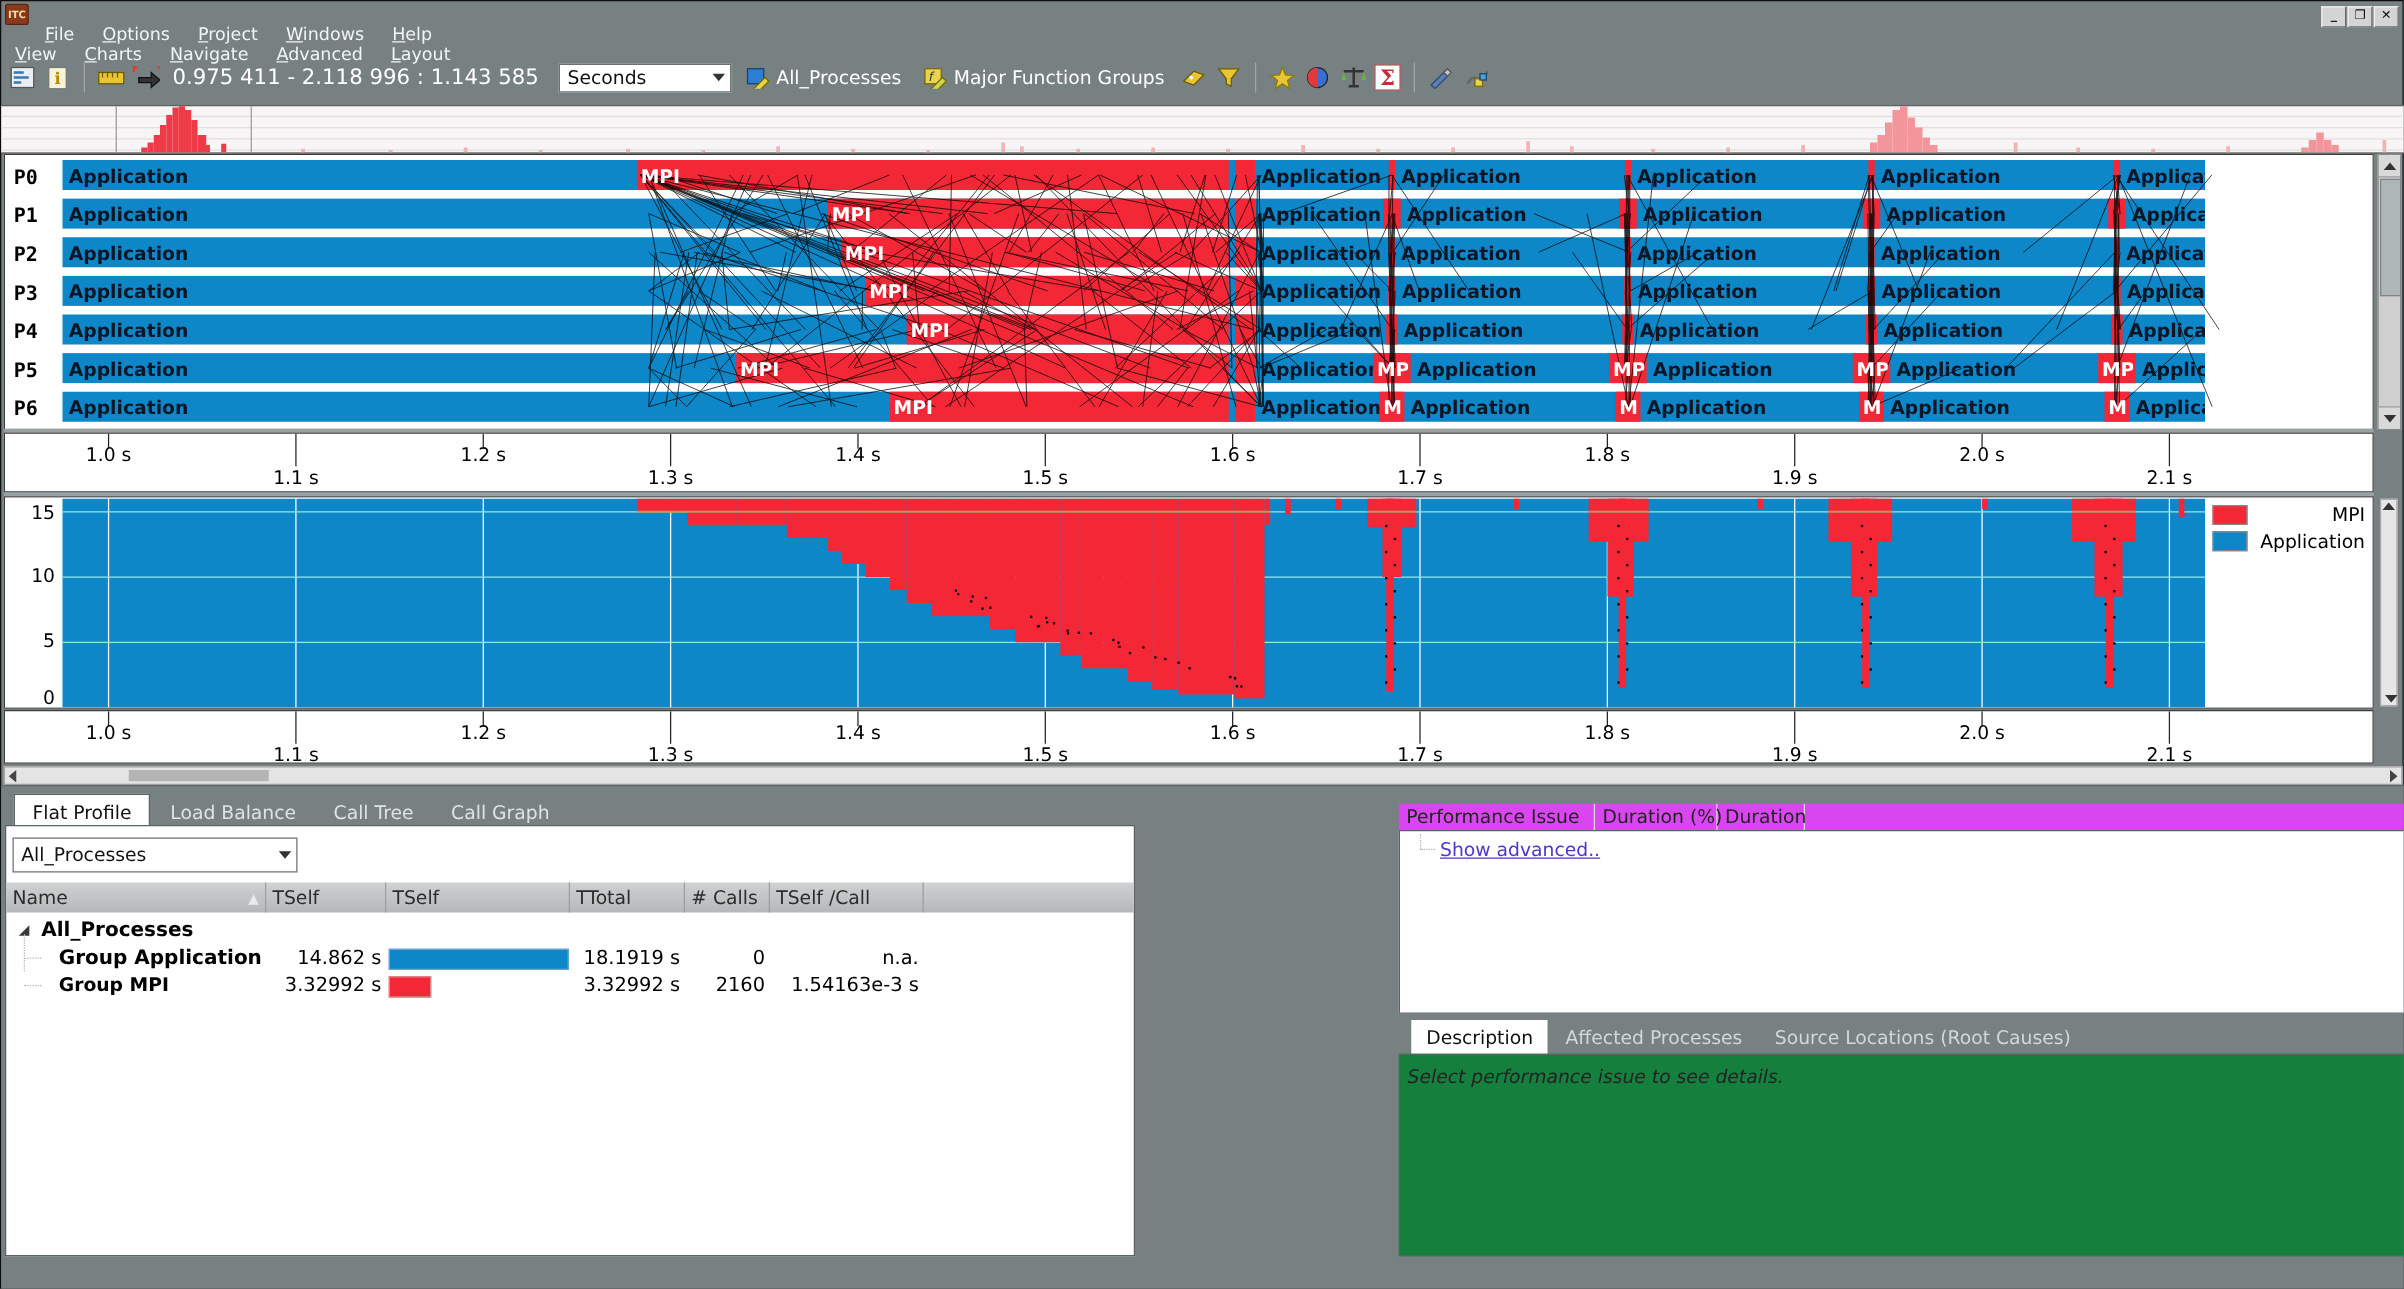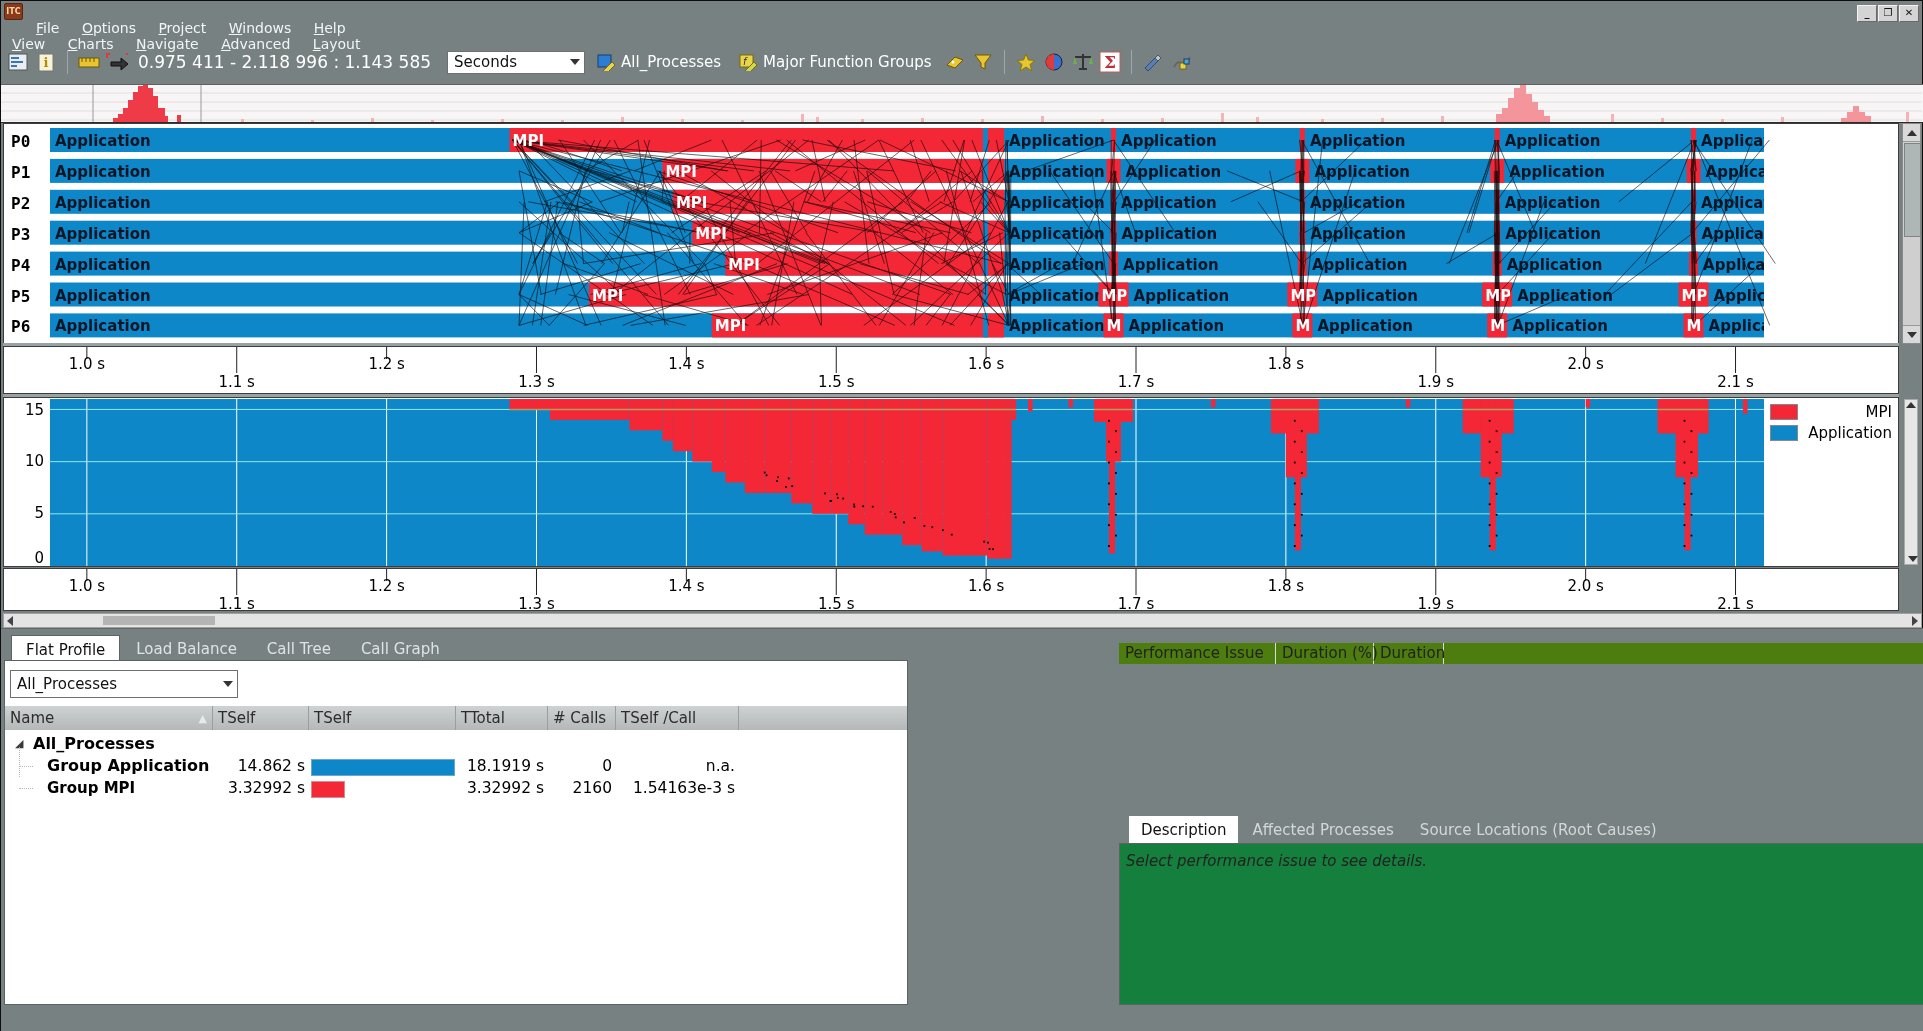--- a/index.html
+++ b/index.html
@@ -40,38 +40,38 @@
   .hsplit{left:2px;width:1896px;height:3px;background:#9aa3a3;}
   
   .vsb{width:19px;background:#cfcfcf;border:1px solid #8a8a8a;box-sizing:border-box;}
   .sbbtn{width:100%;height:17px;background:#d9d9d9;border-bottom:1px solid #9a9a9a;display:flex;align-items:center;justify-content:center;}
   .sbbtn.bottom{border-top:1px solid #9a9a9a;border-bottom:none;position:absolute;bottom:0;}
   .sbthumb{position:absolute;left:1px;width:15px;background:#aeb6b6;border:1px solid #7d8585;}
   #hsb{top:612px;left:2px;width:1919px;height:15px;background:#e4e4e4;border:1px solid #a0a0a0;box-sizing:border-box;}
   #hsb .thumb{position:absolute;top:2px;left:99px;width:112px;height:9px;background:#b4b4b4;}
   
   #bottom{top:627px;left:0;width:1923px;height:404px;background:#778181;border-top:1px solid #5e6868;}
-  .tabrow{display:flex;gap:2px;font-size:15px;}
+  .tabrow{display:flex;gap:2px;font-size:15px;align-items:flex-end;}
   #left-tabs{left:10px;top:6px;}
   .tab{padding:5px 14px;color:#dfe3e3;}
   .tab.active{background:#ffffff;color:#111;border:1px solid #5a6464;border-bottom:none;}
   #left-pane{left:3px;top:31px;width:904px;height:345px;background:#fff;border:1px solid #5a6464;box-sizing:border-box;}
   #filter-dd{left:5px;top:9px;width:228px;height:28px;position:absolute;}
   
   #ptable-header{position:absolute;left:0;top:45px;width:100%;height:24px;
       background:linear-gradient(#ced2d2,#b4b8b8);display:flex;font-size:15px;color:#2c2c2c;}
   .pcol{border-right:1px solid #9a9e9e;box-sizing:border-box;padding:2px 5px;white-space:nowrap;overflow:hidden;display:flex;align-items:center;}
   .prow{position:absolute;left:0;width:100%;height:22px;font-size:15.5px;color:#000;}
   .cell{position:absolute;top:0;height:22px;line-height:22px;white-space:nowrap;}
   .num{text-align:right;}
   .treeguide{position:absolute;border-left:1px dotted #b5b5b5;}
   .hguide{position:absolute;border-top:1px dotted #b5b5b5;}
   .rowbar{position:absolute;top:4px;height:15px;}
   
-  #issues-header{left:1118px;top:14px;width:805px;height:21px;position:absolute;background:#4d7c0f;display:flex;font-size:15px;color:#222;}
+  #issues-header{left:1118px;top:14px;width:805px;height:21px;position:absolute;background:#d946ef;display:flex;font-size:15px;color:#222;}
   .icol{border-right:1px solid #d7dada;box-sizing:border-box;padding:1px 6px;white-space:nowrap;}
   #issues-pane{left:1118px;top:35px;width:805px;height:147px;position:absolute;background:#fff;border:1px solid #5a6464;box-sizing:border-box;}
   #adv-link{position:absolute;left:32px;top:6px;color:#4f35c9;text-decoration:underline;font-size:15px;}
   #issues-tabs{left:1128px;top:187px;position:absolute;}
   .tab2{padding:5px 12px;color:#d3d7d7;font-size:15px;}
   .tab2.active{background:#fff;color:#111;}
   #desc-pane{left:1118px;top:214px;width:805px;height:162px;position:absolute;background:#15803d;border:1px solid #5a6464;box-sizing:border-box;}
   #desc-text{margin:8px 0 0 6px;font-style:italic;font-size:15px;color:#222;}
   
   #legend{position:absolute;left:1766px;top:3px;width:126px;background:#fff;font-size:15px;color:#000;}
@@ -1163,20 +1163,25 @@
         <span class="cell num" style="left:611px;width:119px;">1.54163e-3 s</span>
       </div>
     </div>
 
     <div id="issues-header">
       <div class="icol" style="width:157px;">Performance Issue</div>
       <div class="icol" style="width:98px;">Duration (%)</div>
       <div class="icol" style="width:70px;">Duration</div>
       <div class="icol" style="flex:1;border-right:none;"></div>
     </div>
+    <div id="issues-pane">
+      <div class="treeguide" style="left:16px;top:2px;height:12px;"></div>
+      <div class="hguide" style="left:16px;top:14px;width:12px;"></div>
+      <a id="adv-link" href="#">Show advanced..</a>
+    </div>
 
     <div class="abs tabrow" id="issues-tabs">
       <span class="tab2 active">Description</span>
       <span class="tab2">Affected Processes</span>
       <span class="tab2">Source Locations (Root Causes)</span>
     </div>
     <div id="desc-pane">
       <div id="desc-text">Select performance issue to see details.</div>
     </div>
   </div>

